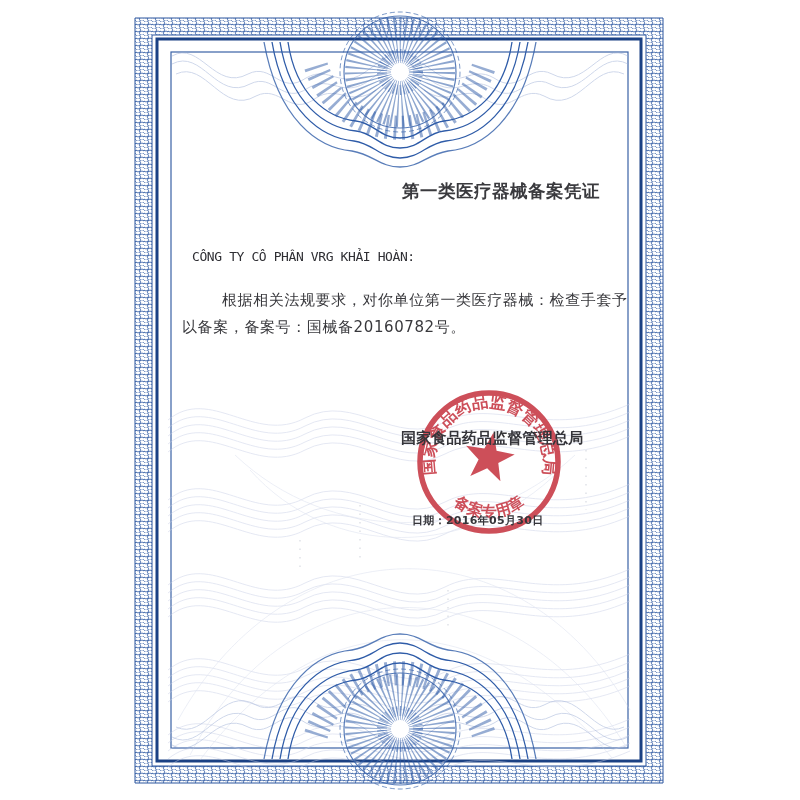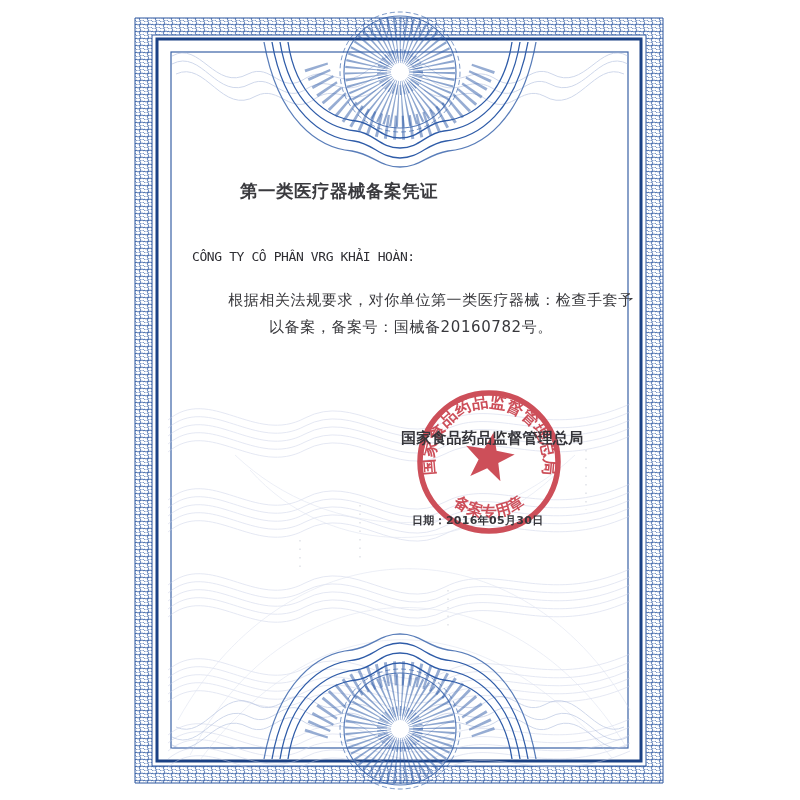--- a/index.html
+++ b/index.html
@@ -1,21 +1,21 @@
 <!DOCTYPE html>
 <html><head>
 <meta charset="utf-8">
 <style>
   html,body{margin:0;padding:0;background:#ffffff;}
   .canvas{position:relative;width:800px;height:800px;background:#ffffff;overflow:hidden;
           font-family:"DejaVu Sans","Liberation Sans",sans-serif;}
   svg.deco{position:absolute;left:0;top:0;z-index:1;}
   svg.stamp{position:absolute;left:409px;top:377px;z-index:2;}
-  .txt{position:absolute;z-index:3;color:#35353a;text-align:center;}
-  .title{left:240px;top:179px;width:360px;text-align:left;
+  .txt{position:absolute;z-index:3;color:#35353a;}
+  .title{left:240px;top:179px;width:360px;text-align:right;
          font-size:17.5px;font-weight:bold;letter-spacing:0.5px;color:#3a3a3e;}
   .recipient{left:192px;top:249px;font-family:"DejaVu Sans Mono","Liberation Mono",monospace;
              font-size:13px;letter-spacing:-0.4px;color:#2e2e33;}
   .body-par{left:178px;top:283px;width:458px;font-size:15px;line-height:27px;
             text-indent:40px;letter-spacing:0.6px;color:#38383c;margin:4px;}
   .authority{left:401px;top:429px;font-size:15px;font-weight:bold;letter-spacing:0.2px;}
   .seal-note{left:370px;top:469px;width:230px;text-align:center;font-size:14.5px;font-weight:bold;}
   .date-line{left:412px;top:513px;font-size:11px;font-weight:bold;letter-spacing:0.3px;}
 </style>
 </head>

